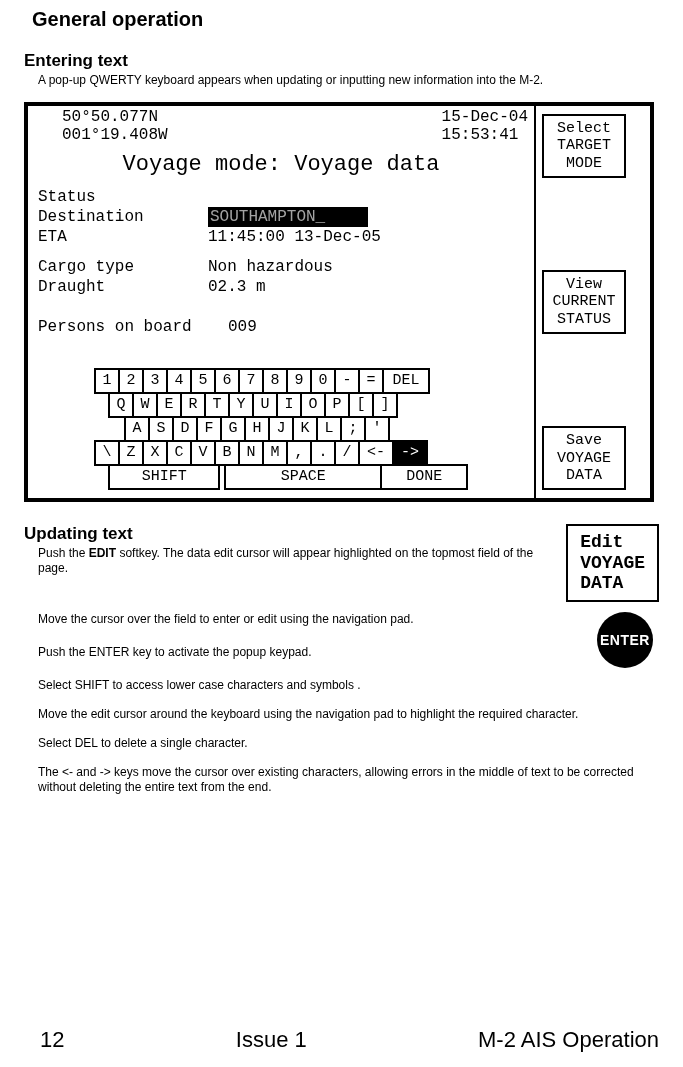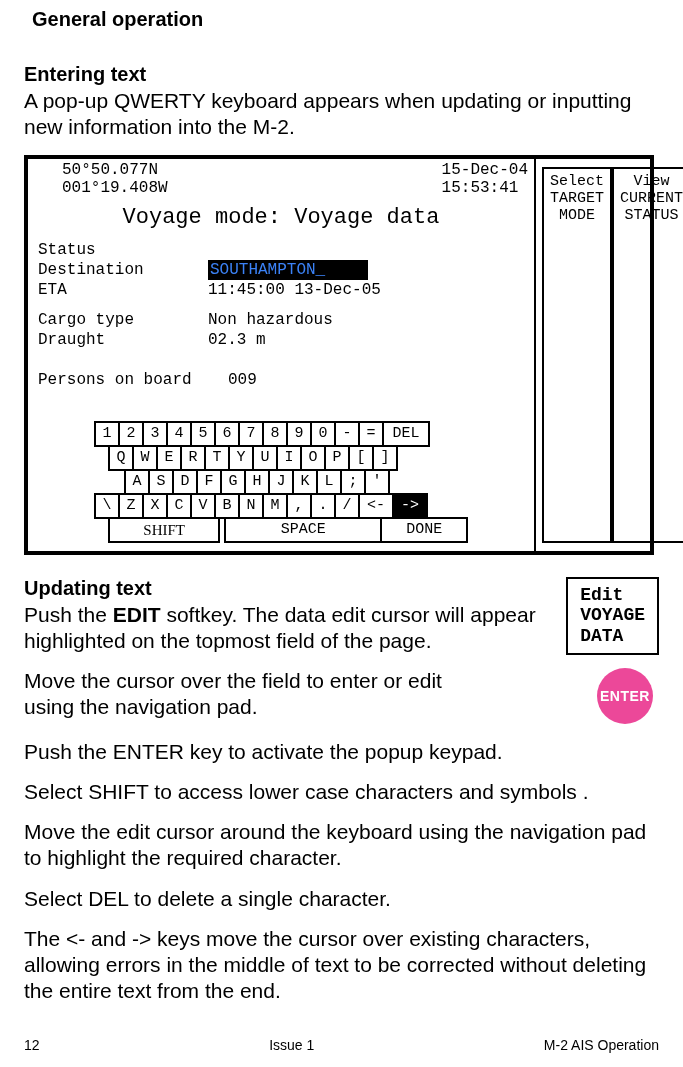--- a/index.html
+++ b/index.html
@@ -12,31 +12,31 @@
   }
   .page {
     padding: 8px 24px 12px 24px;
     width: 683px;
     height: 1067px;
     position: relative;
   }
   h1 {
     font-size: 20px;
     font-weight: bold;
-    margin: 0 0 32px 8px;
+    margin: 0 0 20px 8px;
   }
   h2 {
-    font-size: 20px;
+    font-size: 17px;
     font-weight: bold;
     margin: 0 0 2px 0;
   }
   .para {
-    font-size: 21px;
+    font-size: 12px;
     line-height: 1.25;
-    margin: 0 0 14px 0;
+    margin: 0 0 14px 14px;
   }
   .sec2 { margin-top: 22px; }
   .right-float {
     float: right;
     margin-left: 20px;
     margin-bottom: 10px;
   }
   .softkey-box {
     border: 2px solid #000;
     font-family: "Courier New", monospace;
@@ -45,21 +45,21 @@
     line-height: 1.15;
     padding: 6px 12px;
     min-width: 82px;
     text-align: left;
     background: #fff;
   }
   .enter-badge {
     display: inline-block;
     width: 56px; height: 56px;
     border-radius: 50%;
-    background: #ec4899;
+    background: #000000;
     color: #fff;
     font-size: 14px;
     font-weight: bold;
     text-align: center;
     line-height: 56px;
     letter-spacing: 0.5px;
     margin-right: 6px;
   }
   .clear { clear: both; }
 
@@ -77,21 +77,21 @@
     border-right: 2px solid #000;
     position: absolute;
     left: 0; top: 0; bottom: 0;
     width: 508px;
   }
   .shot-col-right {
     position: absolute;
     right: 0; top: 0; bottom: 0;
     width: 114px;
     display: flex;
-    flex-direction: row;
+    flex-direction: column;
     justify-content: space-between;
     padding: 8px 24px 8px 6px;
   }
   .sk {
     border: 2px solid #000;
     font-family: "Courier New", monospace;
     font-size: 15px;
     font-weight: normal;
     line-height: 1.15;
     padding: 4px 6px;
@@ -109,21 +109,21 @@
     text-align: center;
     margin: 6px 0 10px 0;
   }
   .fields {
     padding: 0 10px;
   }
   .row { display: flex; gap: 0; line-height: 1.25; }
   .lbl { display:inline-block; width: 170px; }
   .val { }
   .inv {
-    background: #000; color: #3b82f6;
+    background: #000; color: #a3a3a3;
     padding: 0 2px;
     display: inline-block;
     min-width: 160px;
   }
   .spacer8 { height: 10px; }
   .kbd {
     position: absolute;
     left: 66px; bottom: 8px;
     width: 372px;
   }
@@ -135,35 +135,35 @@
     border: 2px solid #000;
     height: 26px;
     line-height: 22px;
     text-align: center;
     font-size: 15px;
     margin-right: -2px;
     background: #fff;
   }
   .key.w1 { width: 26px; }
   .key.del { width: 48px; }
-  .key.shift { width: 118px; font-family: Liberation Serif, serif; }
+  .key.shift { width: 118px; }
   .key.space { width: 166px; margin-left: 6px; }
   .key.done { width: 92px; }
   .key.arr { width: 36px; }
   .key.hi { background:#000; color:#fff; }
   .off0 { margin-left: 0; }
   .off1 { margin-left: 14px; }
   .off2 { margin-left: 30px; }
 
   .footer {
     position: absolute;
-    left: 24px; right: 24px; bottom: 14px;
+    left: 40px; right: 24px; bottom: 14px;
     display: flex;
     justify-content: space-between;
-    font-size: 14px;
+    font-size: 22px;
   }
 </style>
 </head>
 <body>
 
 <div class="page">
   <h1>General operation</h1>
 
   <h2>Entering text</h2>
   <p class="para">A pop-up QWERTY keyboard appears when updating or inputting new information into the M-2.</p>

